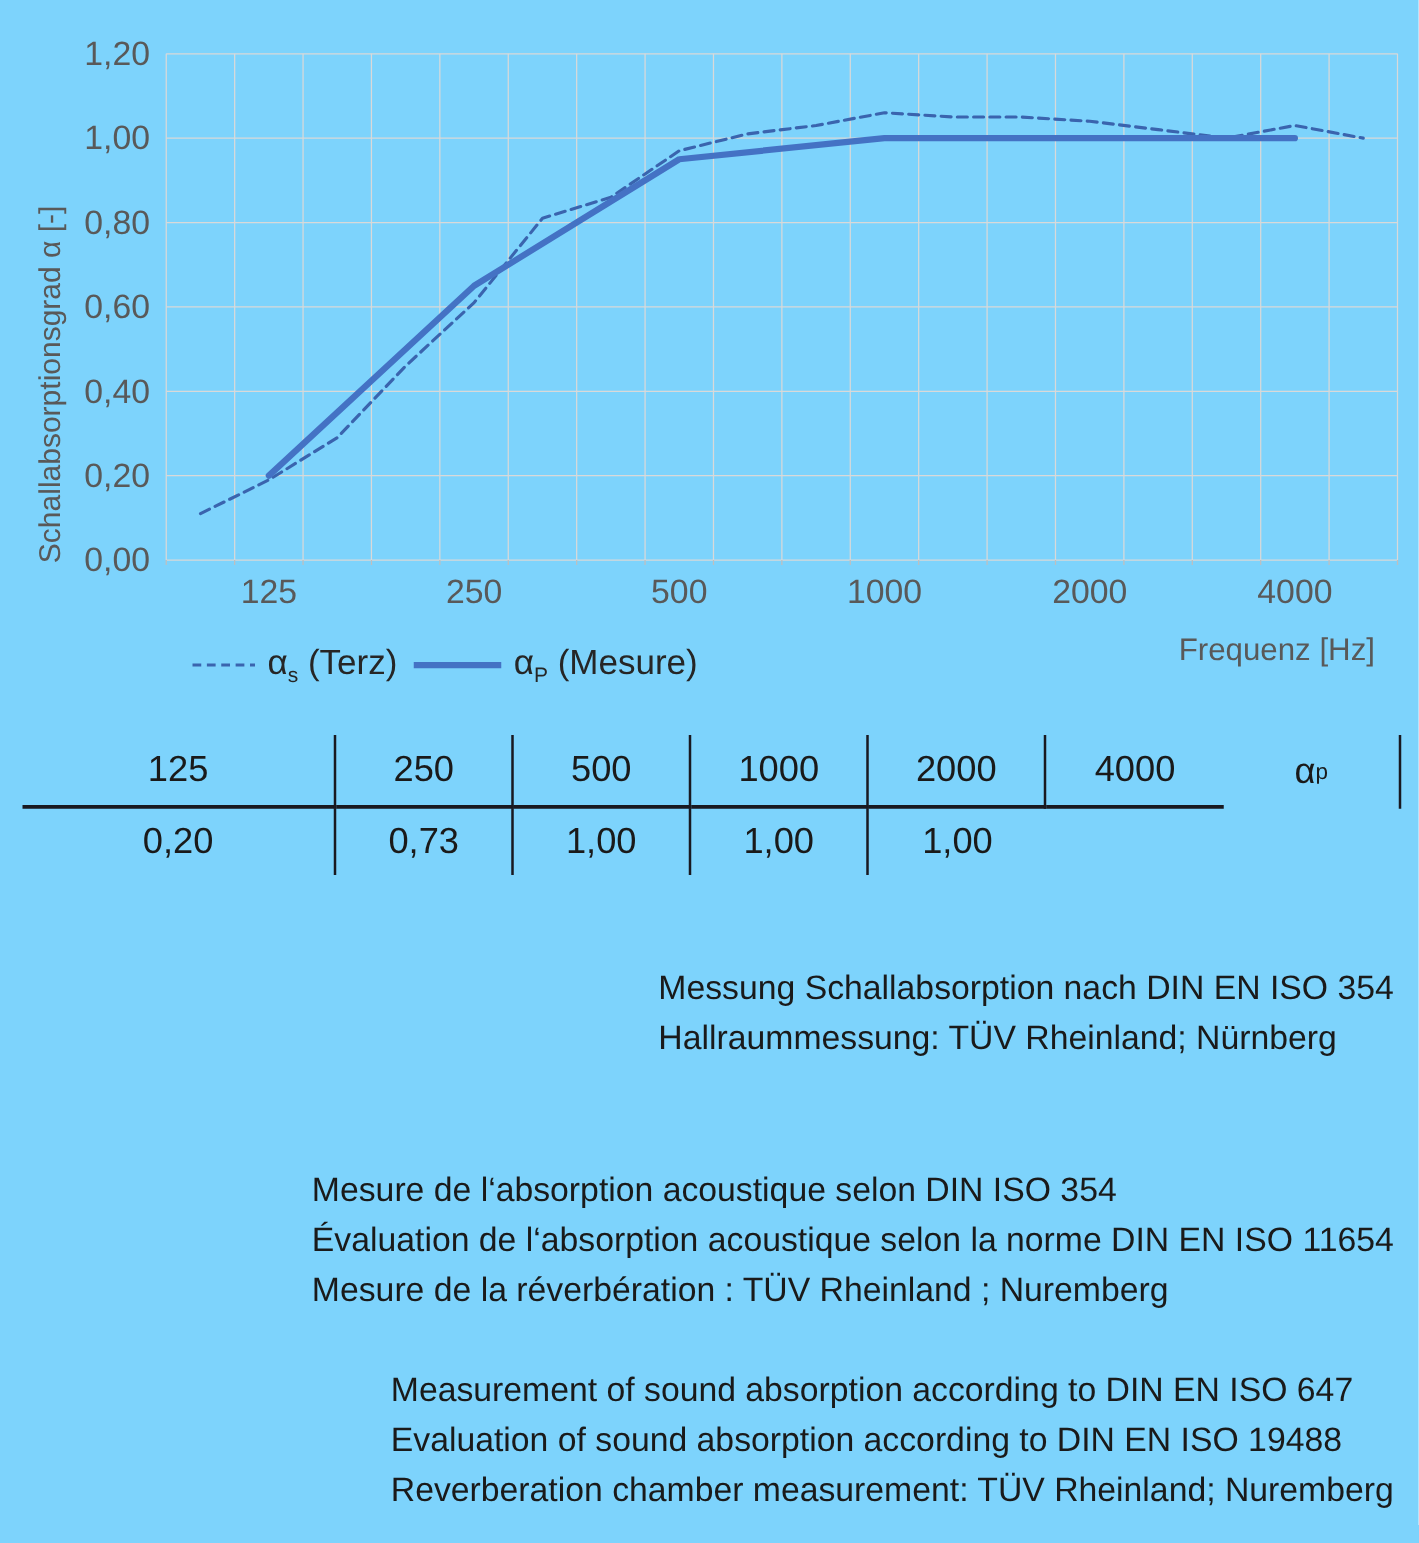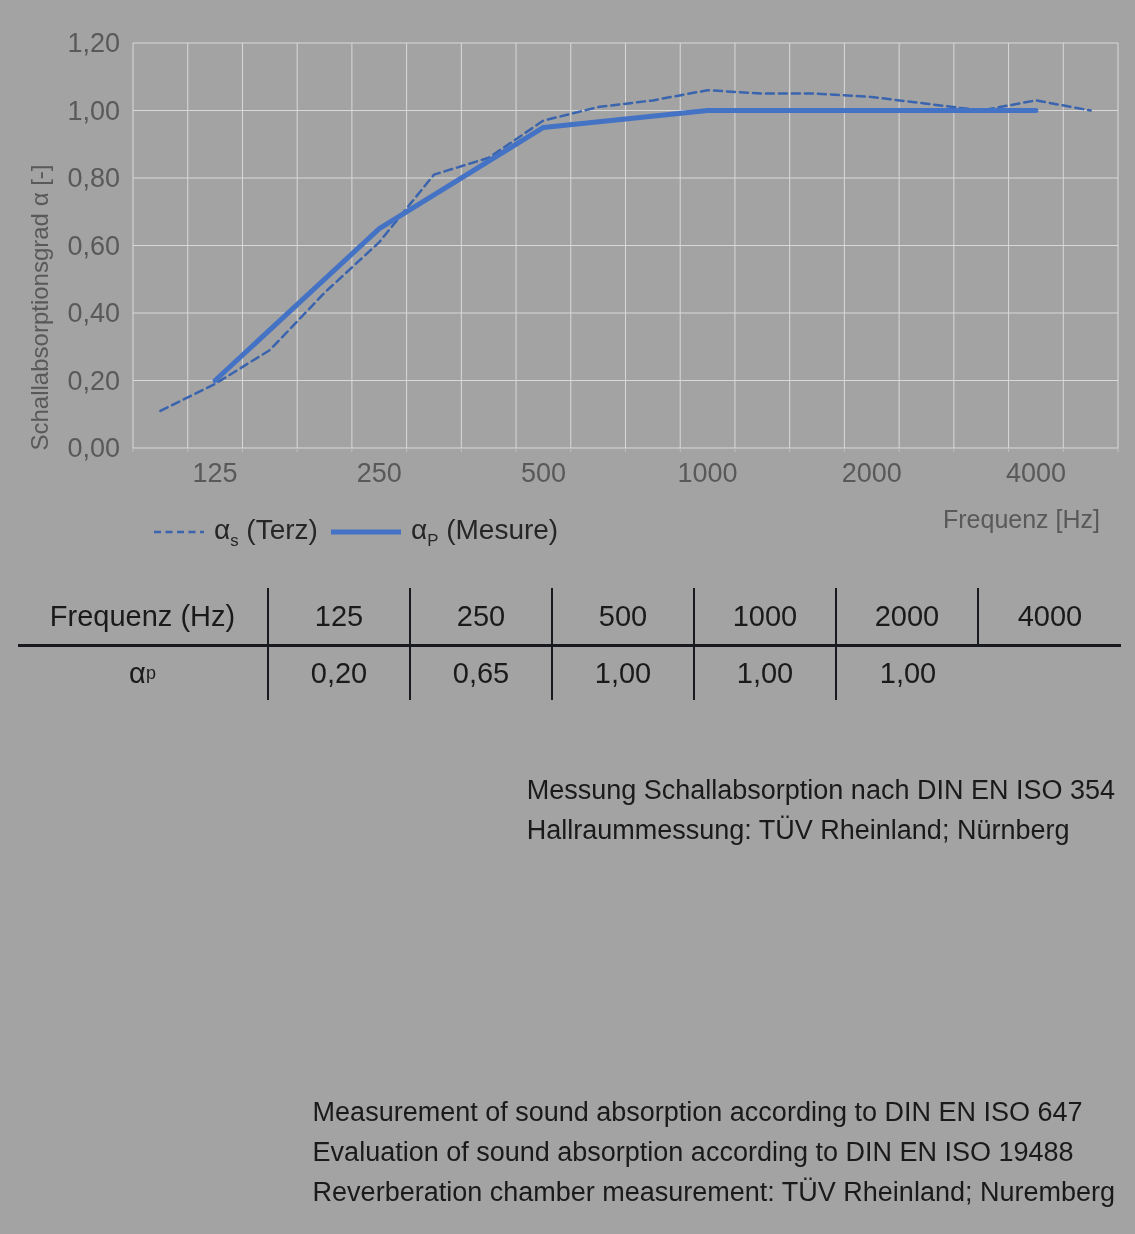--- a/index.html
+++ b/index.html
@@ -1,19 +1,19 @@
 <!DOCTYPE html>
 <html><head>
 <meta charset="utf-8">
 <style>
   html,body { margin:0; padding:0; background:#ffffff; }
   .page {
     position:relative;
     width:1135px; height:1234px;
-    background:#a3a3a3;
+    background:#7dd3fc;
     font-family:"Liberation Sans", sans-serif;
     color:#1a1a1a;
     overflow:hidden;
   }
 
   
   .chart { position:absolute; left:0; top:0; width:1135px; height:560px; }
   .chart svg { display:block; }
   .legend { position:absolute; left:0; top:512px; width:1135px; height:40px; }
   .legend-item { position:absolute; display:flex; align-items:center; height:40px; }
@@ -131,42 +131,46 @@
       <div class="legend-item item-1">
         <svg class="legend-sample" width="72" height="8">
           <line x1="1" y1="4" x2="71" y2="4" stroke="#4472C4" stroke-width="5"></line>
         </svg>
         <span class="legend-label"><span>α</span><sub>P</sub><span> (Mesure)</span></span>
       </div>
     </div>
   </div>
 
   <div class="freq-table">
-    <div class="cell hdr">Frequenz (Hz)</div>
     <div class="cell hdr">125</div>
     <div class="cell hdr">250</div>
     <div class="cell hdr">500</div>
     <div class="cell hdr">1000</div>
     <div class="cell hdr">2000</div>
     <div class="cell hdr last">4000</div>
 
     <div class="cell alpha-label">
         <span>α</span>
         <sub>p</sub>
       </div>
     <div class="cell">0,20</div>
-    <div class="cell">0,65</div>
+    <div class="cell">0,73</div>
     <div class="cell">1,00</div>
     <div class="cell">1,00</div>
     <div class="cell last">1,00</div>
   </div>
 
   <div class="notes de">
     <div>Messung Schallabsorption nach DIN EN ISO 354</div>
     <div>Hallraummessung: TÜV Rheinland; Nürnberg</div>
+  </div>
+  <div class="notes fr">
+    <div>Mesure de l‘absorption acoustique selon DIN ISO 354</div>
+    <div>Évaluation de l‘absorption acoustique selon la norme DIN EN ISO 11654</div>
+    <div>Mesure de la réverbération : TÜV Rheinland ; Nuremberg</div>
   </div>
   <div class="notes en">
     <div>Measurement of sound absorption according to DIN EN ISO 647</div>
     <div>Evaluation of sound absorption according to DIN EN ISO 19488</div>
     <div>Reverberation chamber measurement: TÜV Rheinland; Nuremberg</div>
   </div>
 
 </div>
 
 </body></html>

